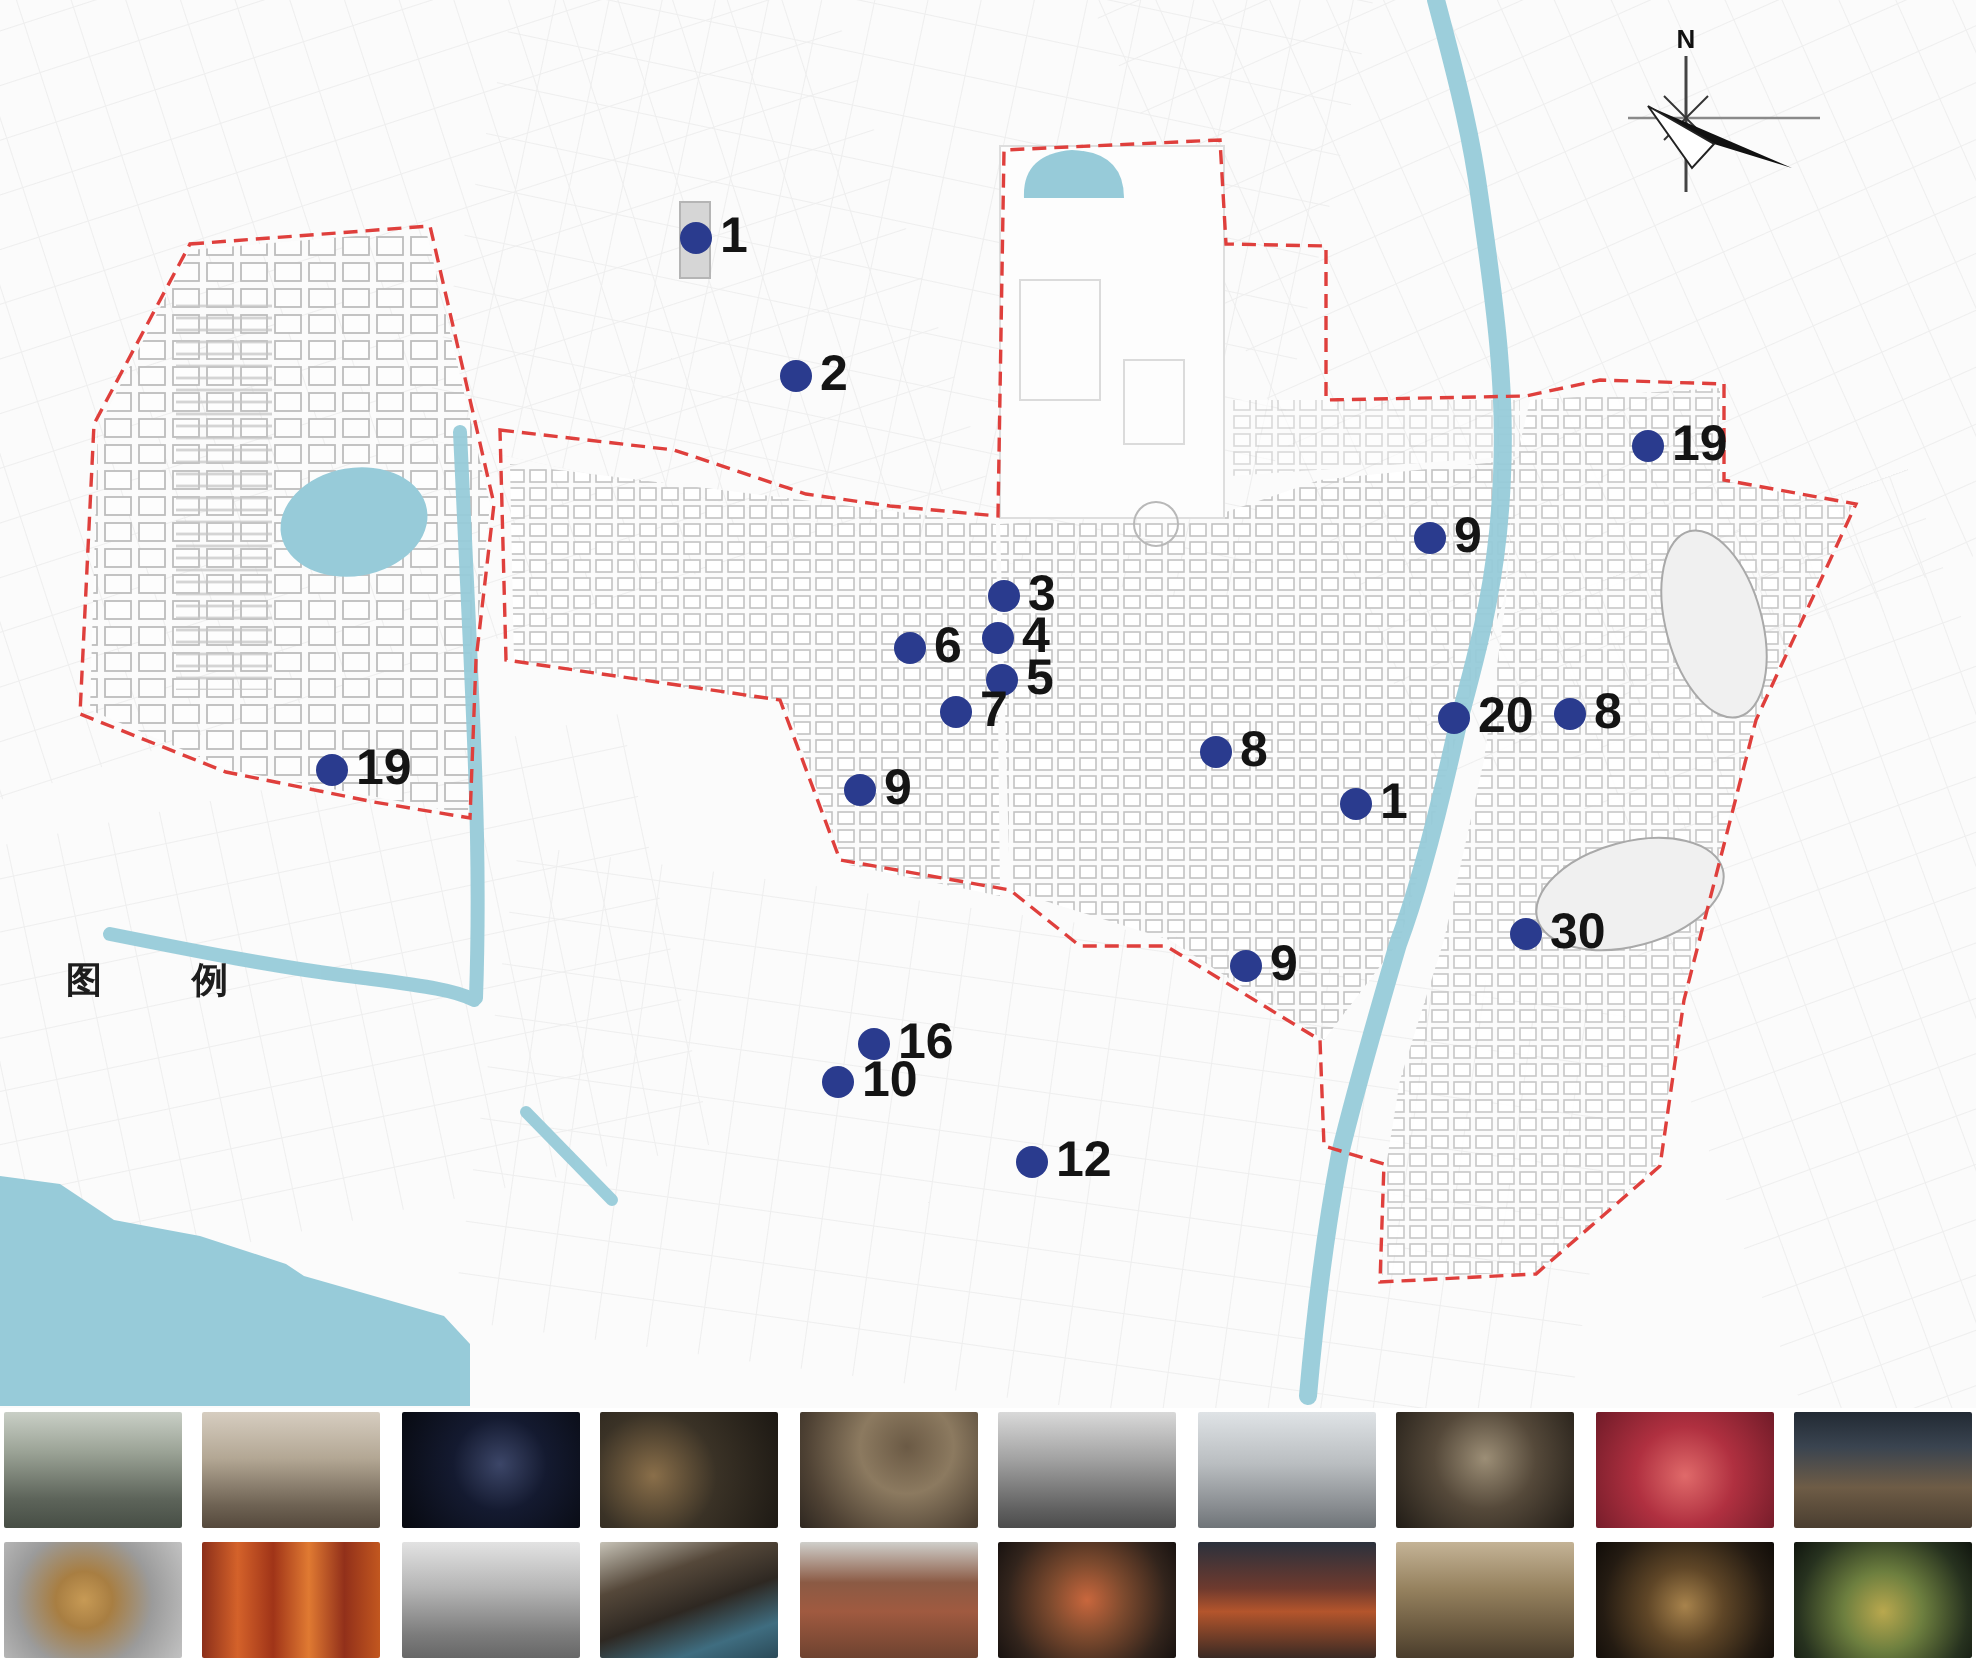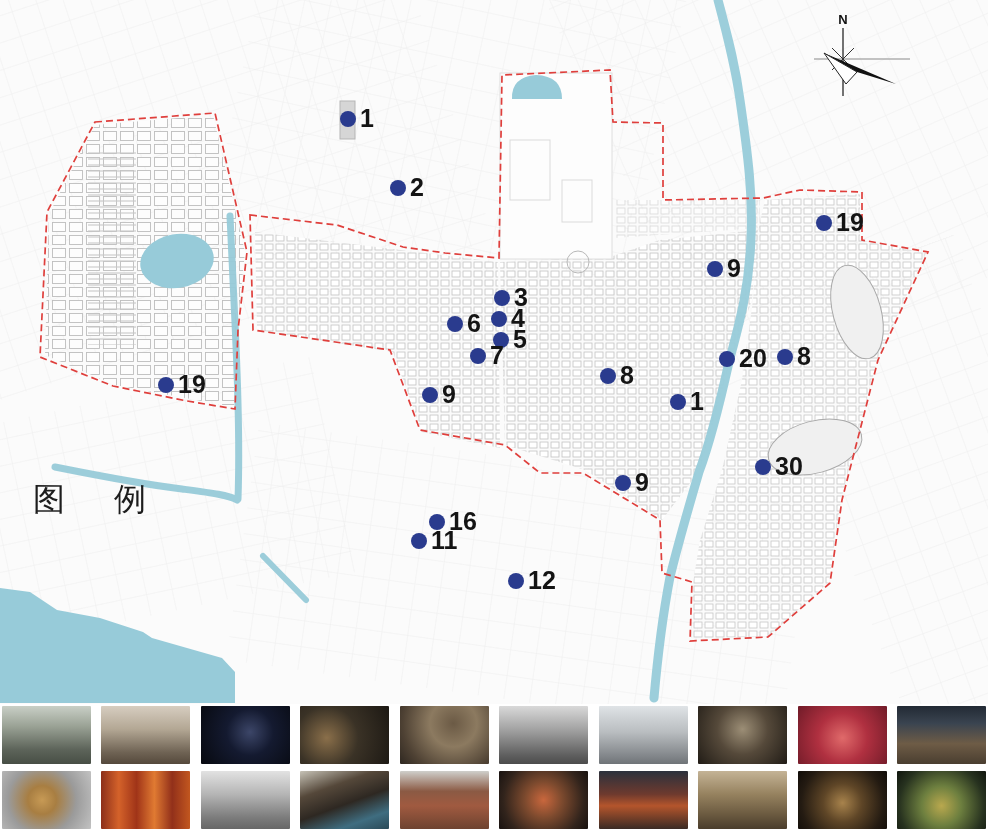--- a/index.html
+++ b/index.html
@@ -4,21 +4,21 @@
 <style>
   html,body { margin:0; padding:0; }
   body {
     width:988px; height:831px; overflow:hidden; position:relative;
     background:#ffffff; font-family:"Liberation Sans", sans-serif;
   }
   .map-area { position:absolute; left:0; top:0; width:988px; height:704px; background:#fbfbfb; }
   .map-area svg { display:block; }
   .legend-label {
     position:absolute; left:33px; top:478px;
-    font-size:32px; font-weight:400; letter-spacing:20px; color:#1d1d1d;
+    font-size:18px; font-weight:700; letter-spacing:20px; color:#1d1d1d;
     white-space:nowrap;
   }
   .compass { position:absolute; left:810px; top:12px; }
   .map-point { position:absolute; width:0; height:0; }
   .pt-dot {
     position:absolute; left:-8px; top:-8px; width:16px; height:16px;
     border-radius:50%; background:#2a3b8e;
   }
   .pt-num {
     position:absolute; left:12px; top:-15px;
@@ -154,21 +154,21 @@
       <div class="map-point" style="left: 430px; top: 395px;">
         <span class="pt-dot" style="background: rgb(42, 59, 142);"></span>
         <span class="pt-num">9</span>
       </div>
       <div class="map-point" style="left: 437px; top: 522px;">
         <span class="pt-dot" style="background: rgb(42, 59, 142);"></span>
         <span class="pt-num">16</span>
       </div>
       <div class="map-point" style="left: 419px; top: 541px;">
         <span class="pt-dot" style="background: rgb(42, 59, 142);"></span>
-        <span class="pt-num">11</span>
+        <span class="pt-num">10</span>
       </div>
       <div class="map-point" style="left: 516px; top: 581px;">
         <span class="pt-dot" style="background: rgb(42, 59, 142);"></span>
         <span class="pt-num">12</span>
       </div>
       <div class="map-point" style="left: 623px; top: 483px;">
         <span class="pt-dot" style="background: rgb(42, 59, 142);"></span>
         <span class="pt-num">9</span>
       </div>
       <div class="map-point" style="left: 785px; top: 357px;">

